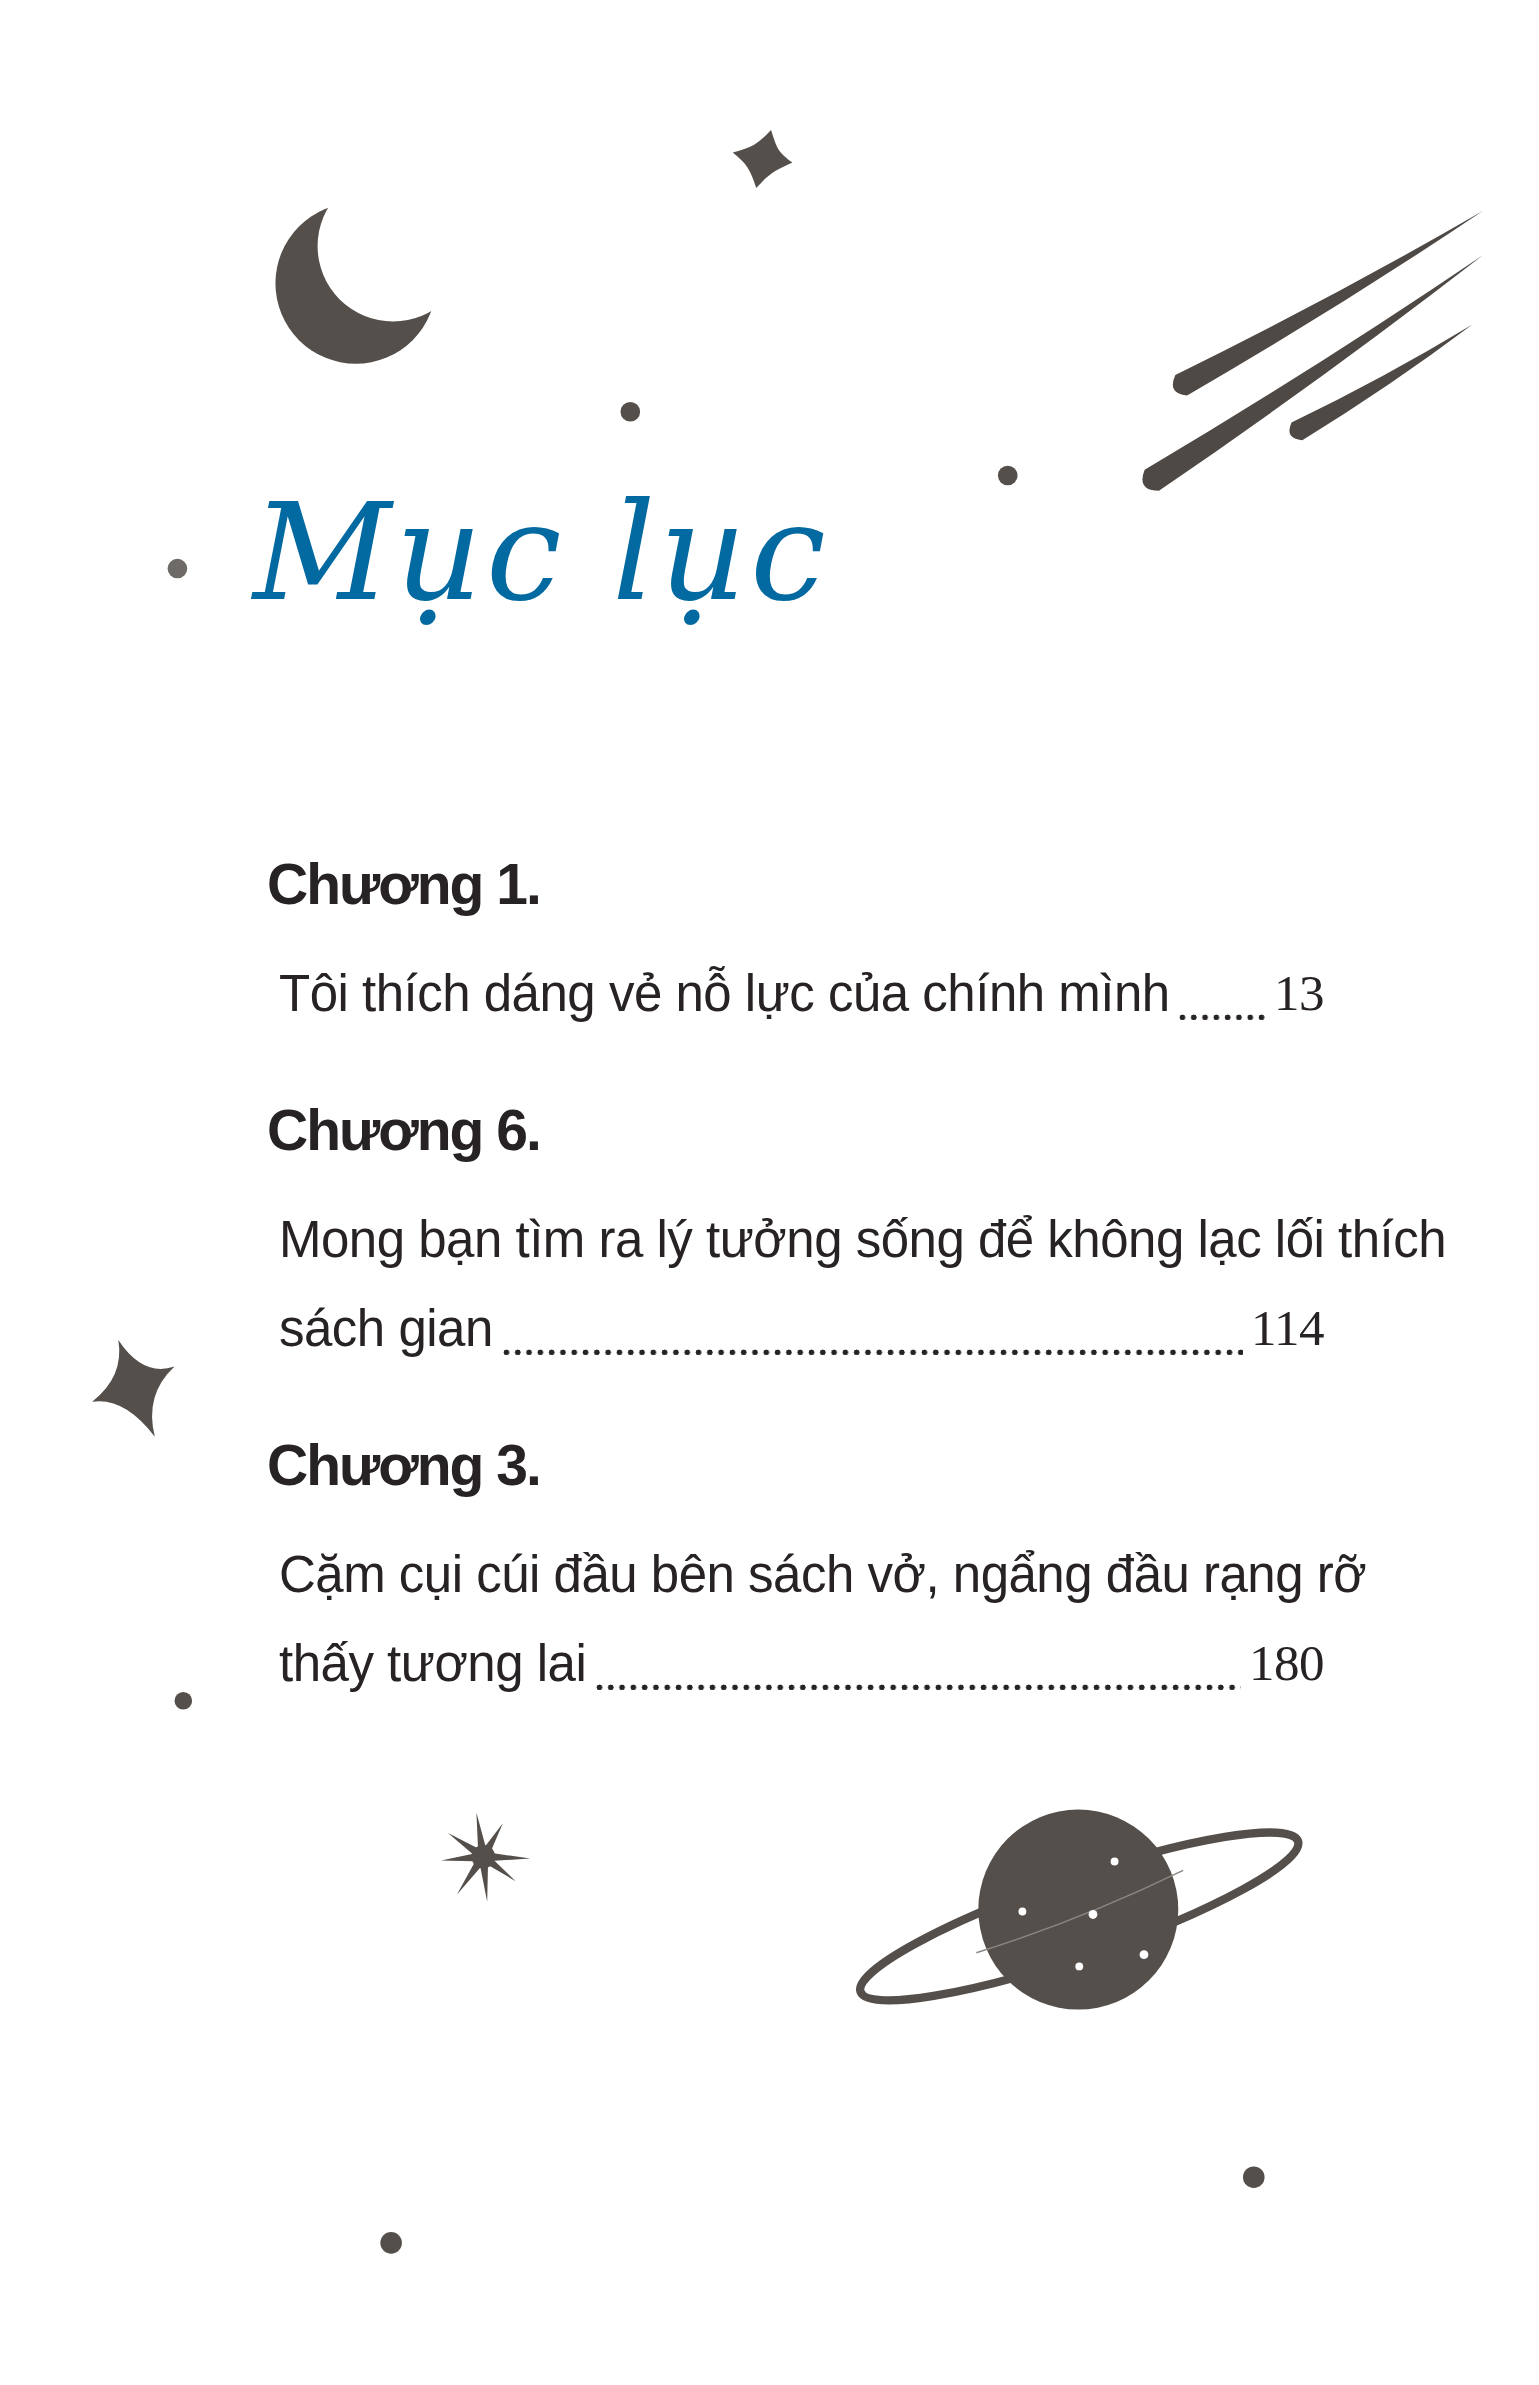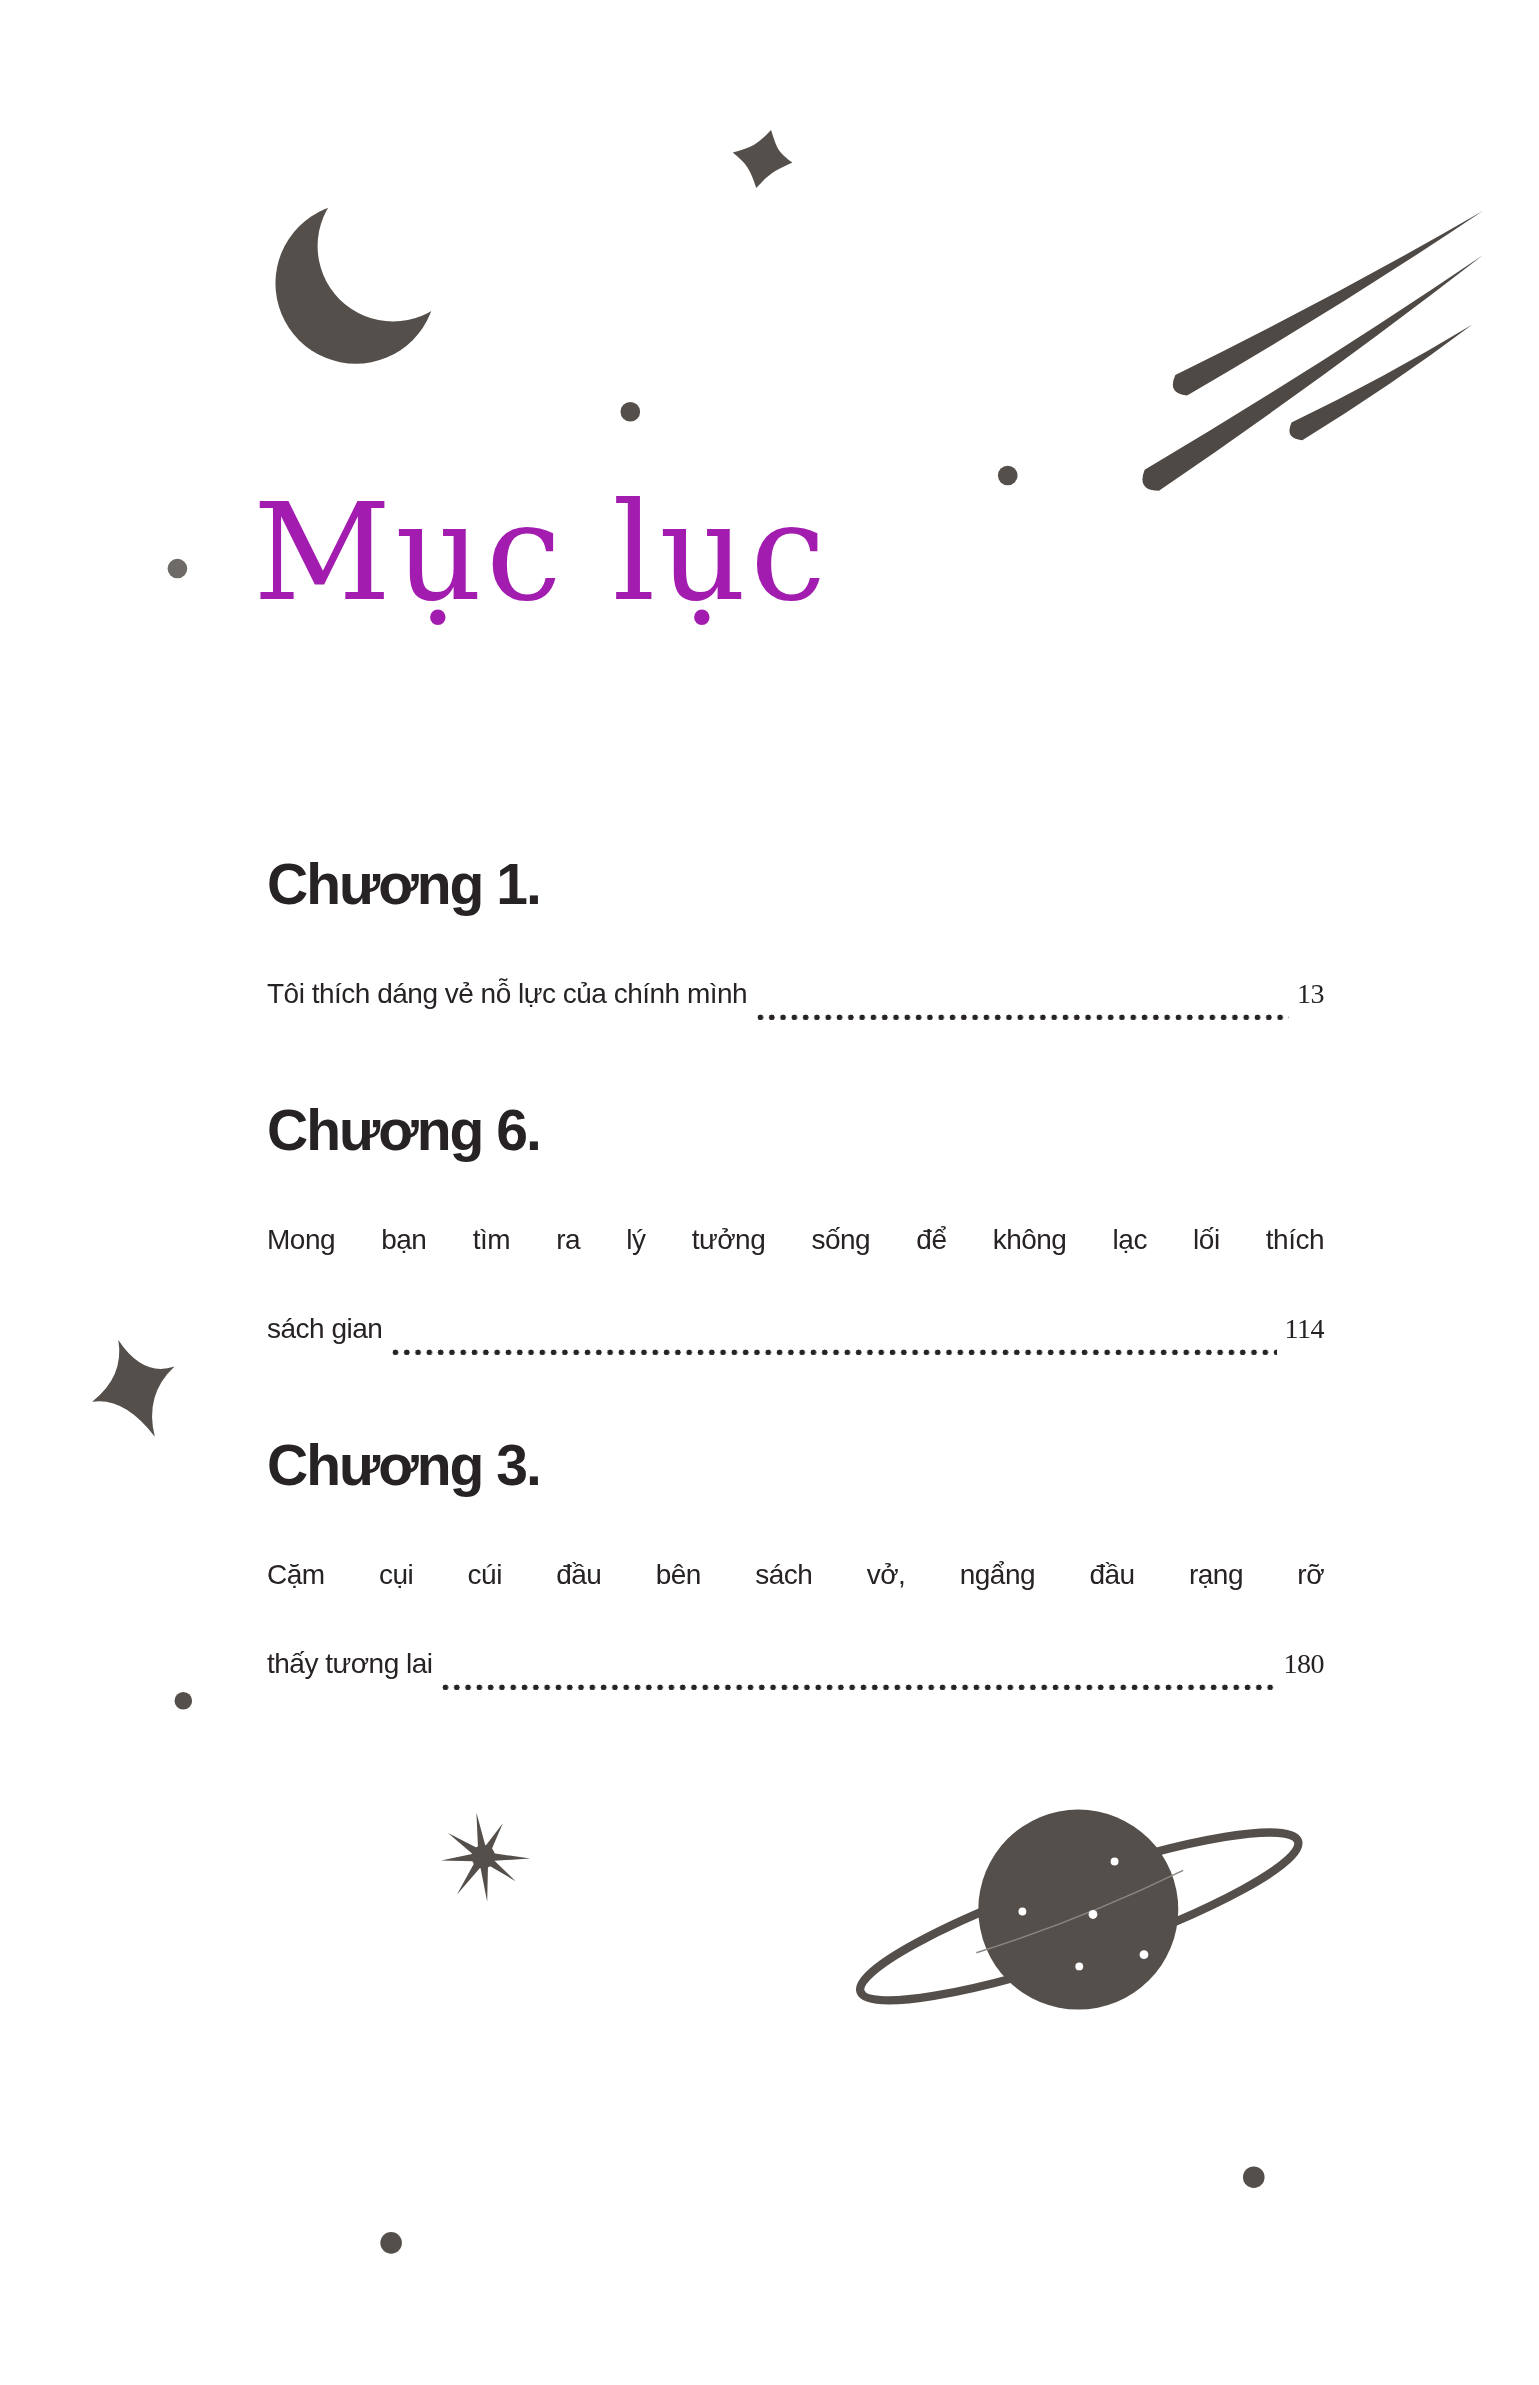--- a/index.html
+++ b/index.html
@@ -5,37 +5,38 @@
   html,body{margin:0;padding:0;}
   body{
     width:1540px;height:2386px;position:relative;overflow:hidden;
     background:#ffffff;
     font-family:"Liberation Sans",sans-serif;
   }
   #decor-layer{position:absolute;left:0;top:0;width:1540px;height:2386px;z-index:1;}
   .page-title{
     position:absolute;left:253px;top:469px;z-index:2;
     font-family:"DejaVu Serif",serif;
+    font-style:italic;
     font-size:135px;line-height:1.25;
-    color:#a21caf;
+    color:#0369a1;
     letter-spacing:3.9px;
     white-space:nowrap;
   }
   .toc{
     position:absolute;left:267px;top:845px;width:1057px;z-index:2;
     color:#272223;
   }
   .chap-heading{
     font-size:57px;font-weight:700;line-height:63px;
     letter-spacing:-2px;margin:61px 0 33px 0;
     font-family:"Liberation Sans",sans-serif;
   }
   .chap-heading:first-child{margin-top:8px;}
   .chapter-body{
-    font-size:28px;font-weight:400;letter-spacing:-0.5px;
+    font-size:51px;font-weight:400;letter-spacing:-0.5px;margin-left:12px;
   }
   .jline{
     text-align:justify;text-align-last:justify;
     line-height:89px;white-space:nowrap;
   }
   .row{
     display:flex;align-items:flex-end;line-height:89px;
   }
   .row .txt{white-space:nowrap;}
   .leader{

